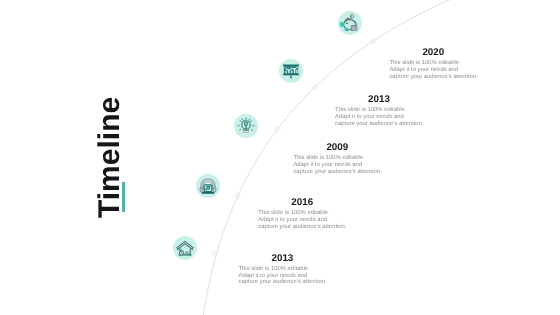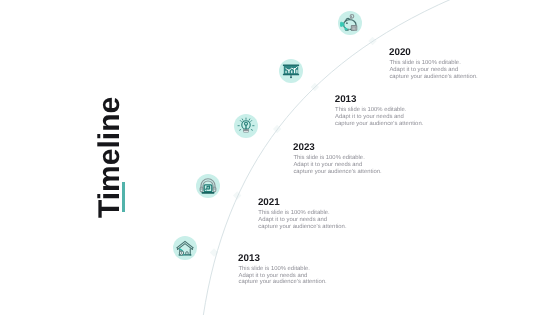--- a/index.html
+++ b/index.html
@@ -9,21 +9,21 @@
   #curve{position:absolute;left:0;top:0;width:560px;height:315px;}
   .title-wrap{position:absolute;left:0px;top:0px;transform:translateZ(0);backface-visibility:hidden;}
   .title{position:absolute;left:93.2px;top:218px;transform-origin:0 0;
          transform:rotate(-90deg);
          font-size:30px;font-weight:bold;color:#16161a;white-space:nowrap;letter-spacing:0px;-webkit-font-smoothing:antialiased;}
   .accent{position:absolute;left:122.4px;top:181.8px;width:2.7px;height:30.2px;background:#52b3ab;}
   .node{position:absolute;width:24px;height:24px;border-radius:50%;background:#c9efe9;
         display:flex;align-items:center;justify-content:center;}
   .node svg{width:18px;height:18px;display:block;overflow:visible;}
   .block{position:absolute;transform:translateZ(0);backface-visibility:hidden;}
-  .year{font-size:9.8px;font-weight:bold;color:#1b1b20;line-height:9.5px;margin:0;}
+  .year{font-size:9.8px;font-weight:bold;color:#1b1b20;line-height:9.5px;margin:0;text-align:center;}
   .desc{font-size:5.9px;color:#8e8e96;line-height:6.75px;margin:2.6px 0 0 0.4px;white-space:pre-line;}
 </style>
 </head>
 <body>
 
 <div id="slide">
 
   <svg id="curve" viewBox="0 0 560 315">
     <g fill="#f3f8f8" stroke="none">
       <rect x="369.5" y="38.0" width="6" height="6" transform="rotate(45 372.5 41.0)"></rect>
@@ -112,27 +112,27 @@
 Adapt it to your needs and
 capture your audience's attention.</div>
   </div>
   <div class="block" style="left:334.7px;top:95.1px">
     <div class="year">2013</div>
     <div class="desc">This slide is 100% editable.
 Adapt it to your needs and
 capture your audience's attention.</div>
   </div>
   <div class="block" style="left:293px;top:143px">
-    <div class="year">2023</div>
+    <div class="year">2009</div>
     <div class="desc">This slide is 100% editable.
 Adapt it to your needs and
 capture your audience's attention.</div>
   </div>
   <div class="block" style="left:257.9px;top:198.2px">
-    <div class="year">2021</div>
+    <div class="year">2016</div>
     <div class="desc">This slide is 100% editable.
 Adapt it to your needs and
 capture your audience's attention.</div>
   </div>
   <div class="block" style="left:238.1px;top:253.8px">
     <div class="year">2013</div>
     <div class="desc">This slide is 100% editable.
 Adapt it to your needs and
 capture your audience's attention.</div>
   </div>

